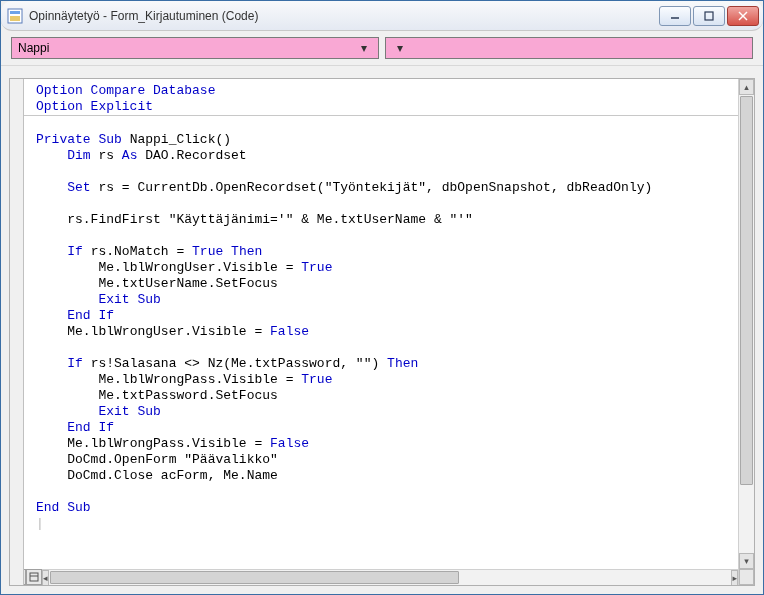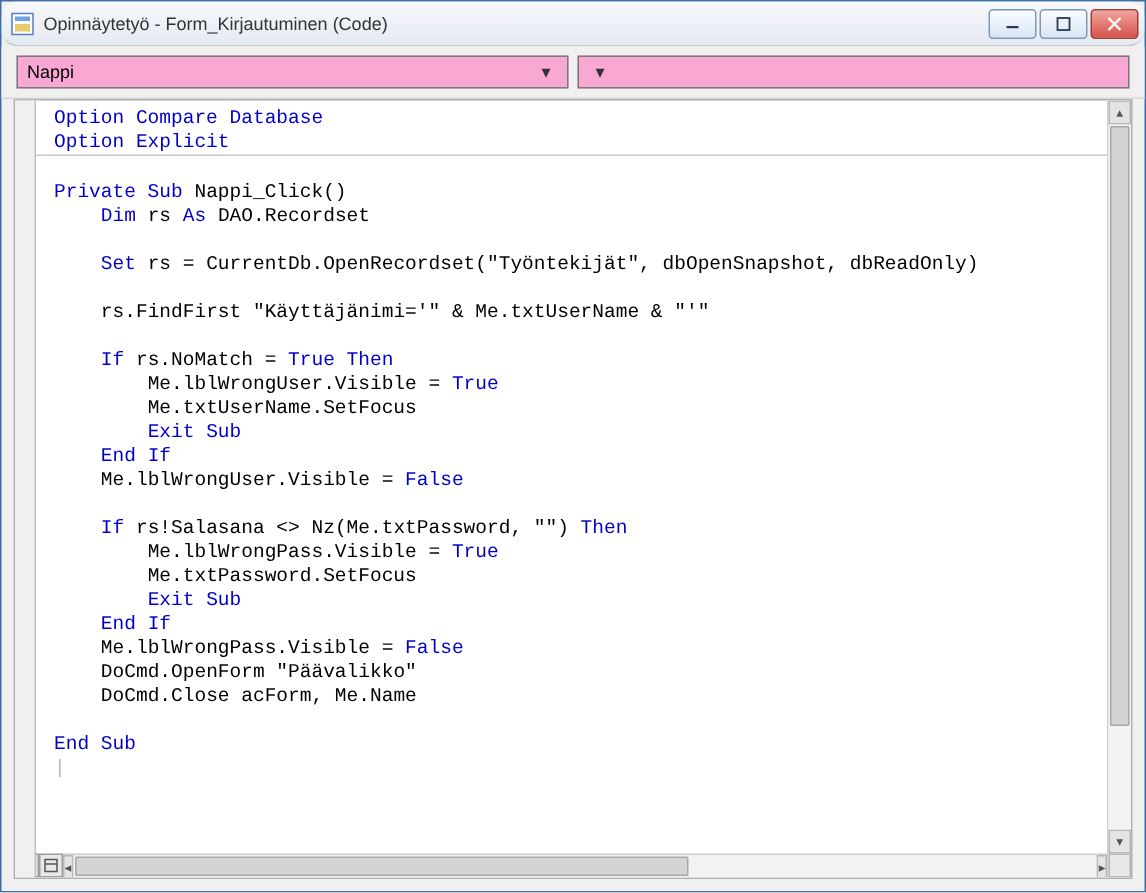--- a/index.html
+++ b/index.html
@@ -81,21 +81,21 @@
   }
   .dropdown span.label { flex: 1; }
   .dropdown .arrow {
     width: 16px;
     text-align: center;
     color: #333;
   }
   .editor-area {
     flex: 1;
     display: flex;
-    margin: 0 8px 8px 8px;
+    margin: 12px 8px 8px 8px;
     border: 1px solid #b0b0b0;
     background: #fff;
     position: relative;
     overflow: hidden;
   }
   .gutter {
     width: 14px;
     background: #f0f0f0;
     border-right: 1px solid #c0c0c0;
     position: relative;

